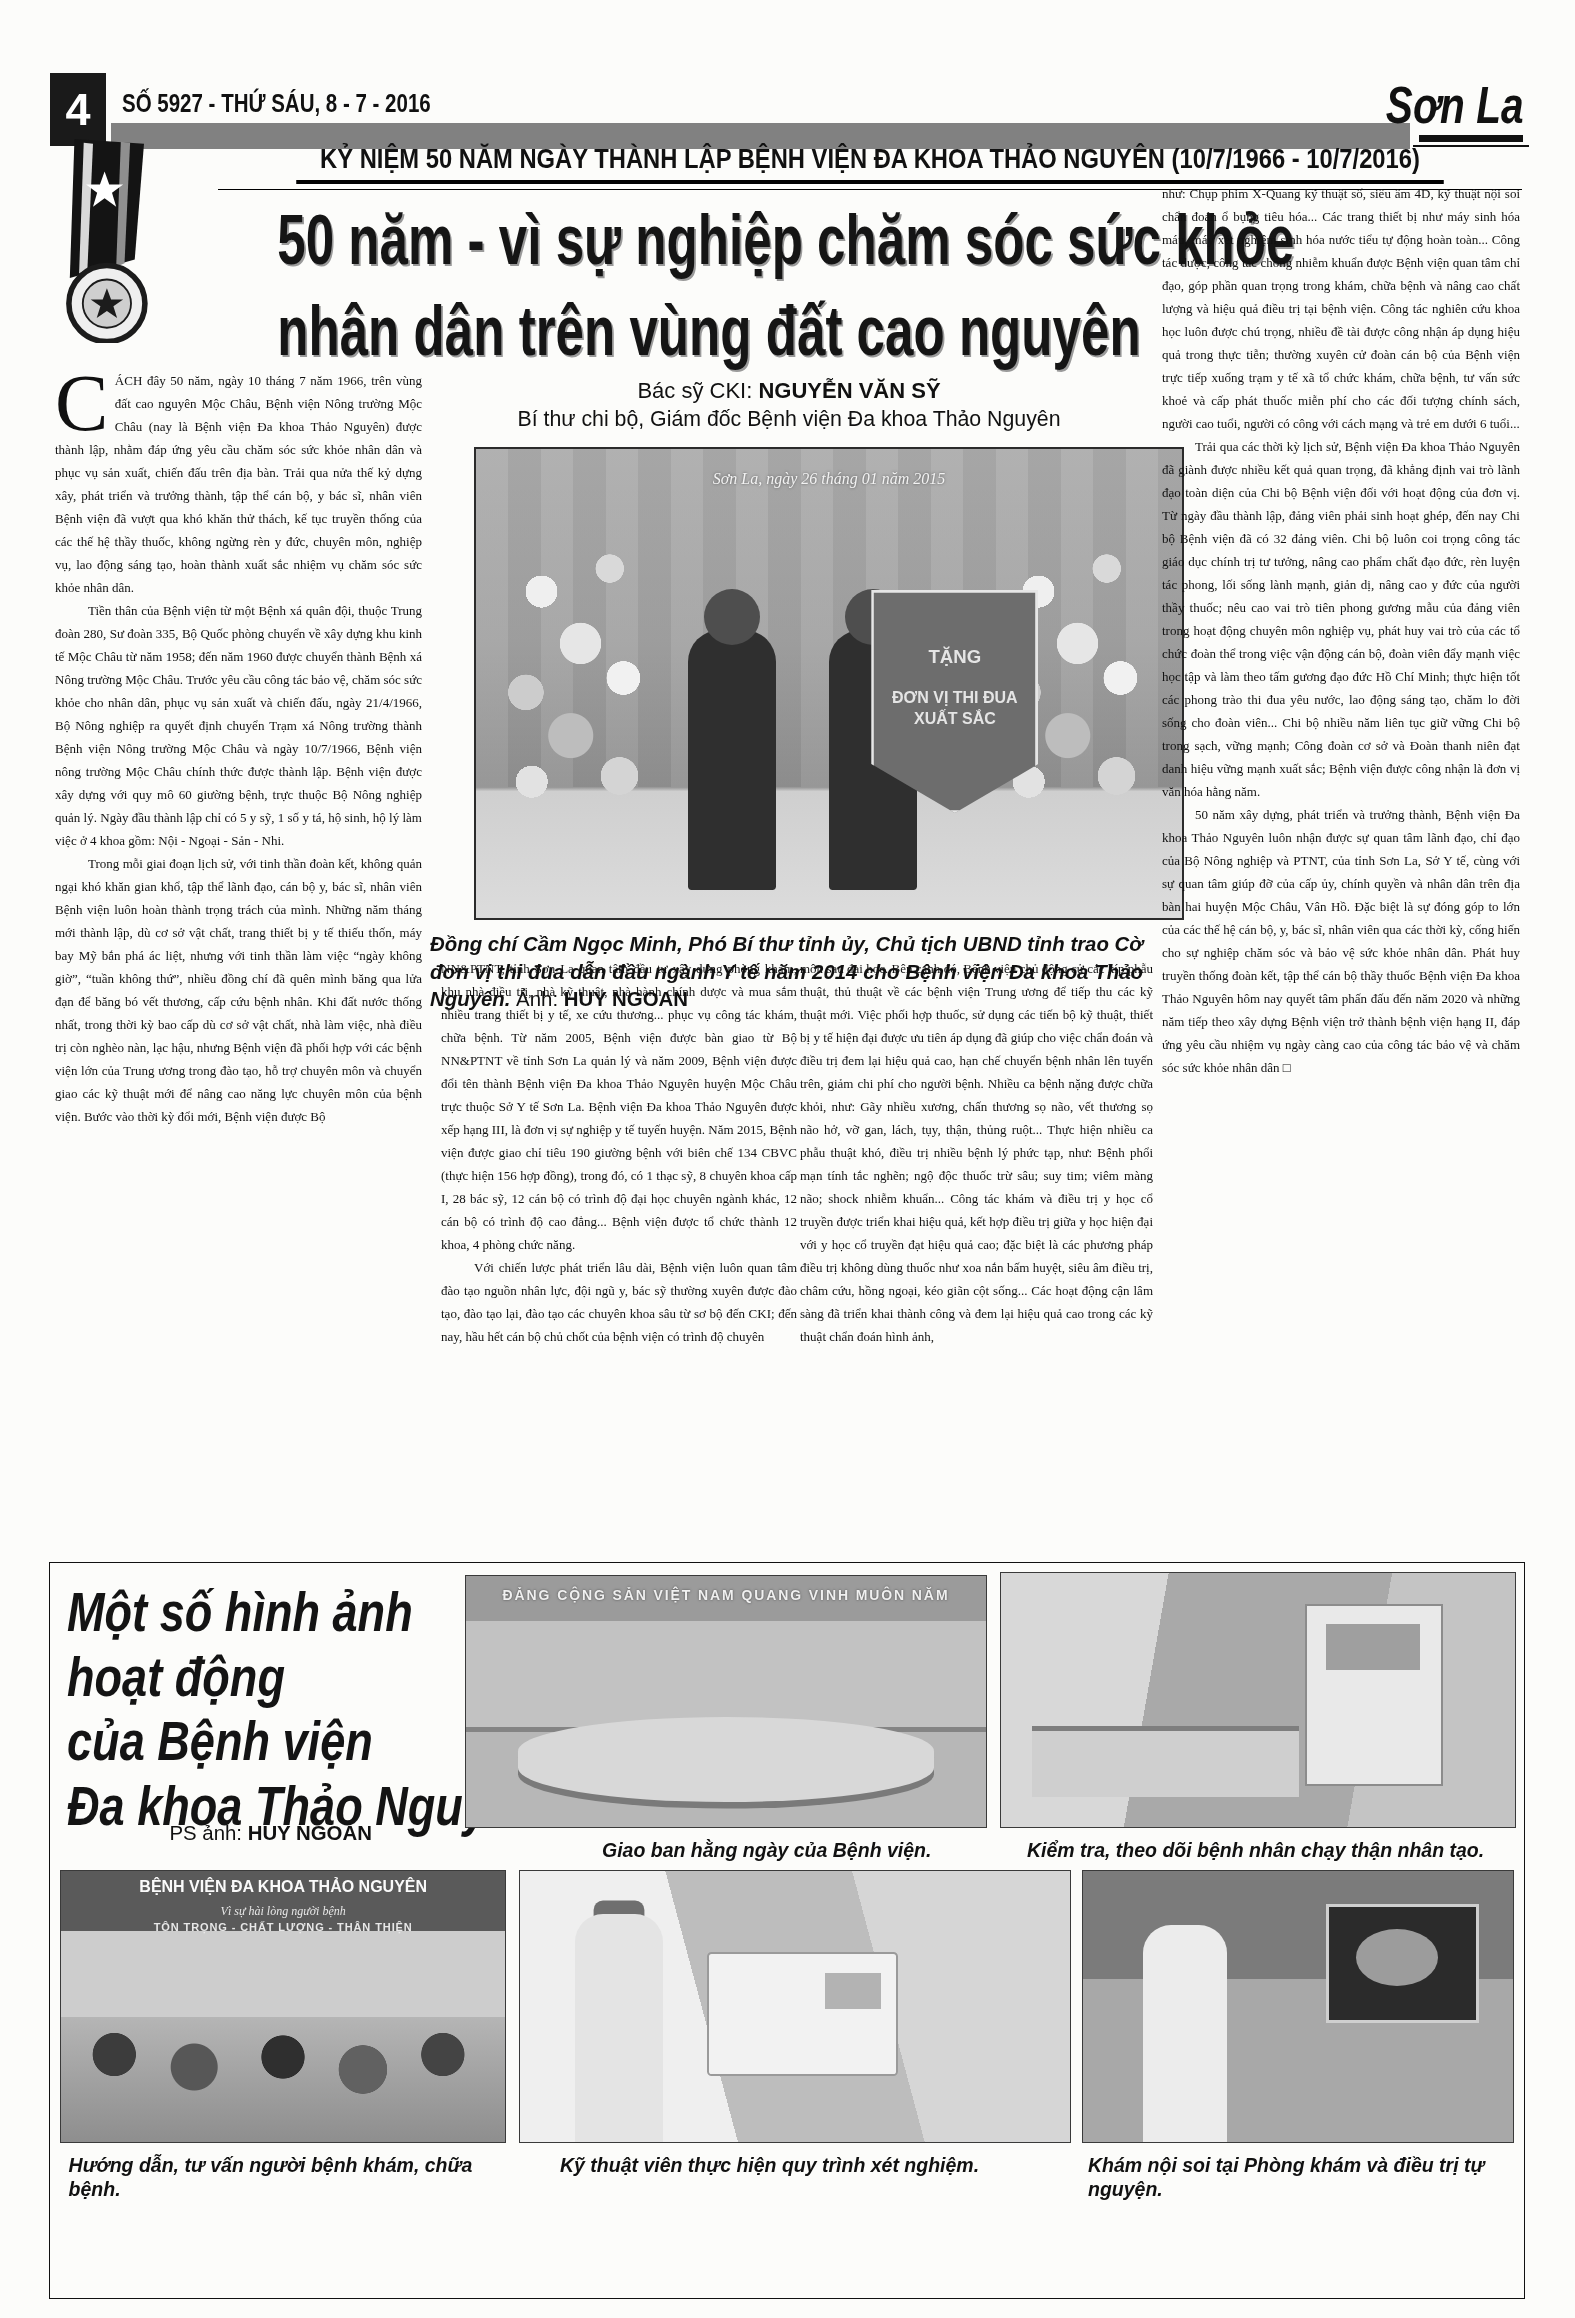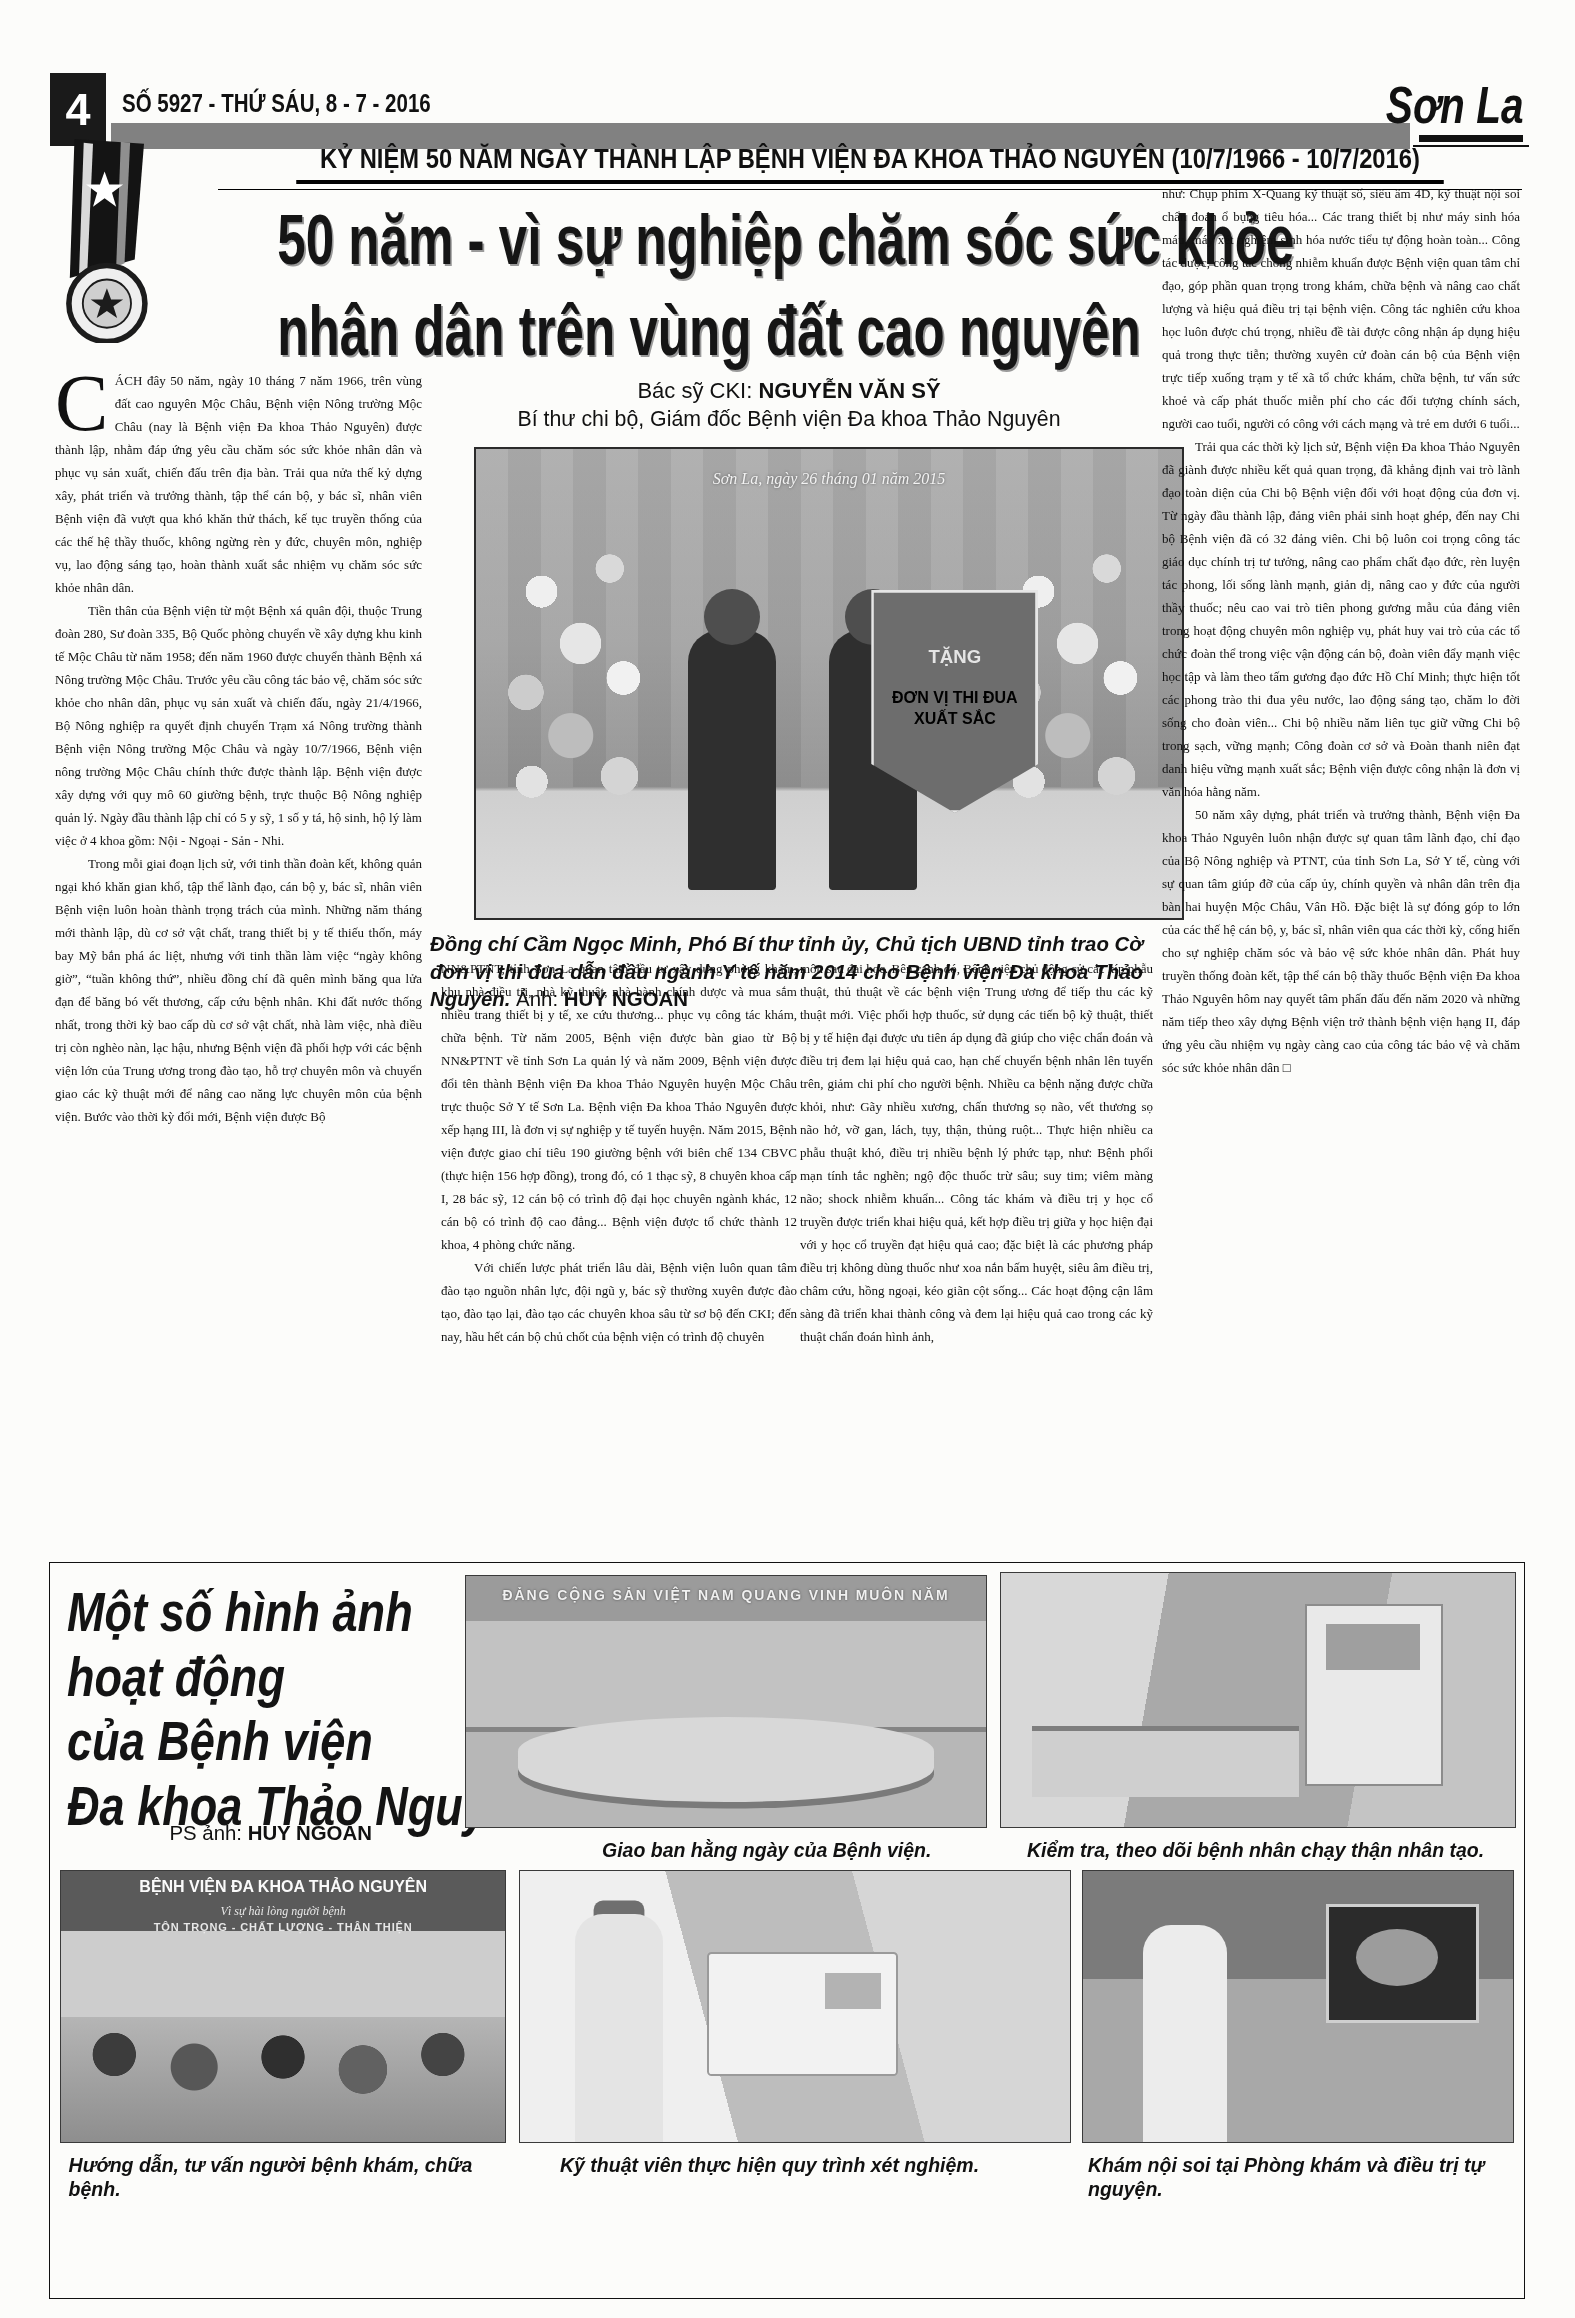--- a/index.html
+++ b/index.html
@@ -54,21 +54,21 @@
           radial-gradient(circle at 25% 86%,#e2e2e2 0 16px,transparent 16px);}
   .flowers-l{left:1%;} .flowers-r{right:1%;}
   .person{position:absolute;bottom:6%;width:88px;height:260px;background:#2f2f2f;border-radius:32px 32px 3.7px 3.7px;}
   .person::before{content:"";position:absolute;left:50%;top:-41px;transform:translateX(-50%);
         width:56px;height:56px;border-radius:50%;background:#4e4e4e;}
   .p1{left:30%;} .p2{left:50%;}
   .flag{position:absolute;left:56%;top:30%;width:167px;height:223px;background:#6d6d6d;
         clip-path:polygon(0 0,100% 0,100% 78%,50% 100%,0 78%);box-shadow:0 0 0 2.8px #e6e6e6 inset;}
   .flag .fl1{position:absolute;left:0;top:26%;width:100%;text-align:center;color:#e5e5e5;
         font:bold 18.6px/1 "Liberation Sans",sans-serif;}
-  .flag .fl2{position:absolute;left:8%;top:44%;width:84%;text-align:center;color:#000000;
+  .flag .fl2{position:absolute;left:8%;top:44%;width:84%;text-align:center;color:#e5e5e5;
         font:bold 16px/1.3 "Liberation Sans",sans-serif;}
   .main-caption{position:absolute;left:430px;top:922px;width:713px;
         font:bold italic 20.4px/1.35 "Liberation Sans",sans-serif;text-align:justify;margin-top:9px;}
   .main-caption .cl{font-weight:normal;font-style:normal;font-family:"Liberation Sans",sans-serif;}
   .main-caption .cr{font-style:normal;}
   
   .col{position:absolute;font-size:13px;line-height:23px;text-align:justify;overflow:hidden;}
   .col p{margin:0;text-indent:33px;}
   .col p.cont{text-indent:0;}
   .col p.dropcap{text-indent:0;}

